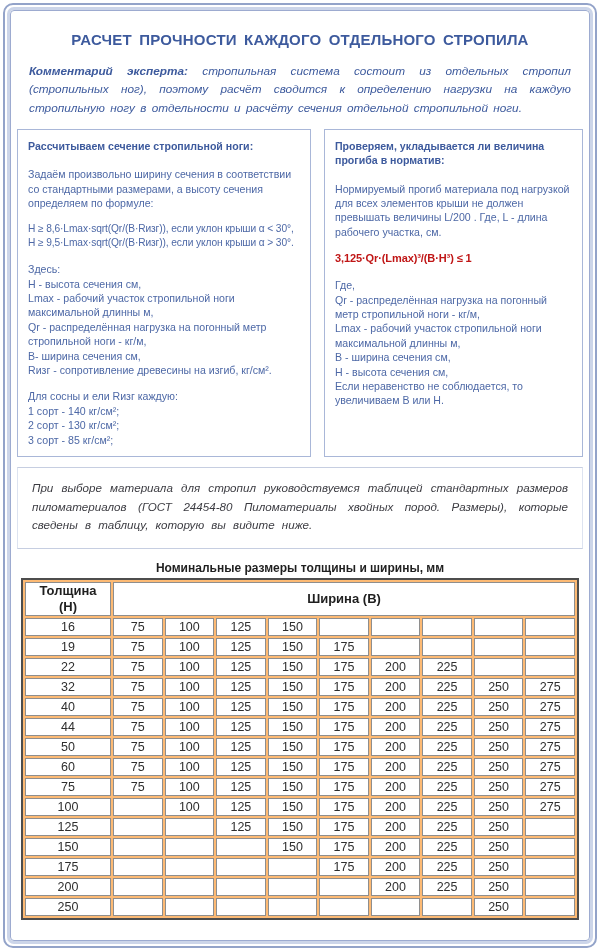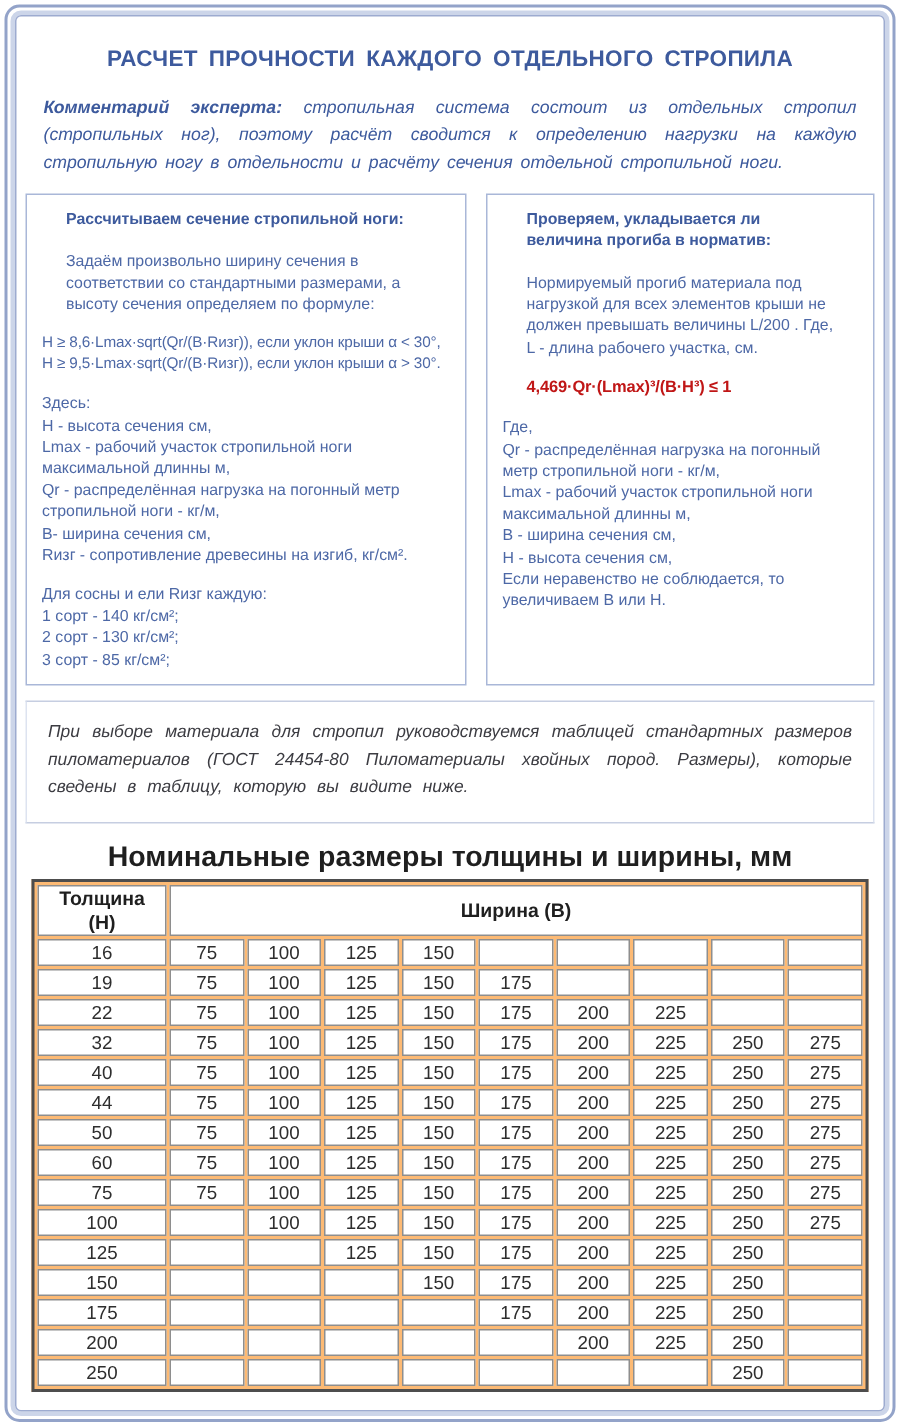--- a/index.html
+++ b/index.html
@@ -23,36 +23,36 @@
   }
   .expert-comment b{font-weight:bold;}
 
   .boxes{display:flex;gap:13px;margin-top:12px;align-items:stretch;}
   .box{
     border:1px solid #a9b7d8;background:#ffffff;box-sizing:border-box;
     padding:9px 10px;font-size:10.6px;line-height:1.36;color:#4d68a6;
   }
   .box-left{width:294px;flex:0 0 auto;}
   .box-right{flex:1 1 auto;}
-  .box p{margin:0 16px 12px;}
+  .box p{margin:0 0 12px;}
   .box p:last-child{margin-bottom:0;}
   .box .box-h{font-weight:bold;color:#3d5a9d;margin-bottom:14px;}
   .box .line{margin:0;}
   .box .gap{margin-top:12px;}
   .formula{white-space:nowrap;font-size:10.2px;letter-spacing:-.1px;margin:0;}
   .formula-red{color:#c01616;font-weight:bold;font-size:11px;margin:2px 0 14px;}
 
   .material-note{
     margin-top:10px;border:1px solid #c6cee1;border-left-color:#dde3f0;border-right-color:#dde3f0;
     padding:11px 14px 13px;font-size:11.6px;line-height:1.6;font-style:italic;
     color:#3c3c42;text-align:justify;word-spacing:4px;
   }
 
   .table-title{
-    margin:12px 0 3px;text-align:center;font-weight:bold;font-size:19px;color:#1f1f1f;
+    margin:12px 0 3px;text-align:center;font-weight:bold;font-size:12px;color:#1f1f1f;
   }
   table.size-table{
     width:558px;margin:0 auto;border:2px solid #4d4d4d;border-spacing:2px;
     background:#fdba74;table-layout:fixed;
   }
   table.size-table td,table.size-table th{
     border:1px solid #8e8e8e;text-align:center;vertical-align:middle;
     font-size:12.5px;color:#2e2e2e;height:16px;padding:0 2px;background:#ffffff;
   }
   table.size-table th{font-weight:bold;font-size:13px;color:#1f1f1f;}
@@ -85,21 +85,21 @@
         <p class="line">Rизг - сопротивление  древесины  на изгиб, кг/см².</p>
         <p class="line gap">Для сосны  и ели Rизг каждую:</p>
         <p class="line">1 сорт - 140 кг/см²;</p>
         <p class="line">2 сорт - 130 кг/см²;</p>
         <p class="line">3 сорт - 85 кг/см²;</p>
       </div>
 
       <div class="box box-right">
         <p class="box-h">Проверяем,  укладывается  ли величина прогиба  в норматив:</p>
         <p>Нормируемый  прогиб  материала под  нагрузкой для всех элементов  крыши не  должен превышать величины L/200 . Где, L - длина рабочего участка, см.</p>
-        <p class="formula formula-red">4,469·Qr·(Lmax)³/(B·H³)  ≤ 1</p>
+        <p class="formula formula-red">3,125·Qr·(Lmax)³/(B·H³)  ≤ 1</p>
         <p class="line">Где,</p>
         <p class="line">Qr - распределённая  нагрузка  на погонный  метр стропильной  ноги - кг/м,</p>
         <p class="line">Lmax - рабочий  участок  стропильной  ноги максимальной  длинны  м,</p>
         <p class="line">B - ширина  сечения  см,</p>
         <p class="line">H - высота  сечения  см,</p>
         <p class="line">Если неравенство  не соблюдается,  то увеличиваем В или Н.</p>
       </div>
 
     </div>
 

